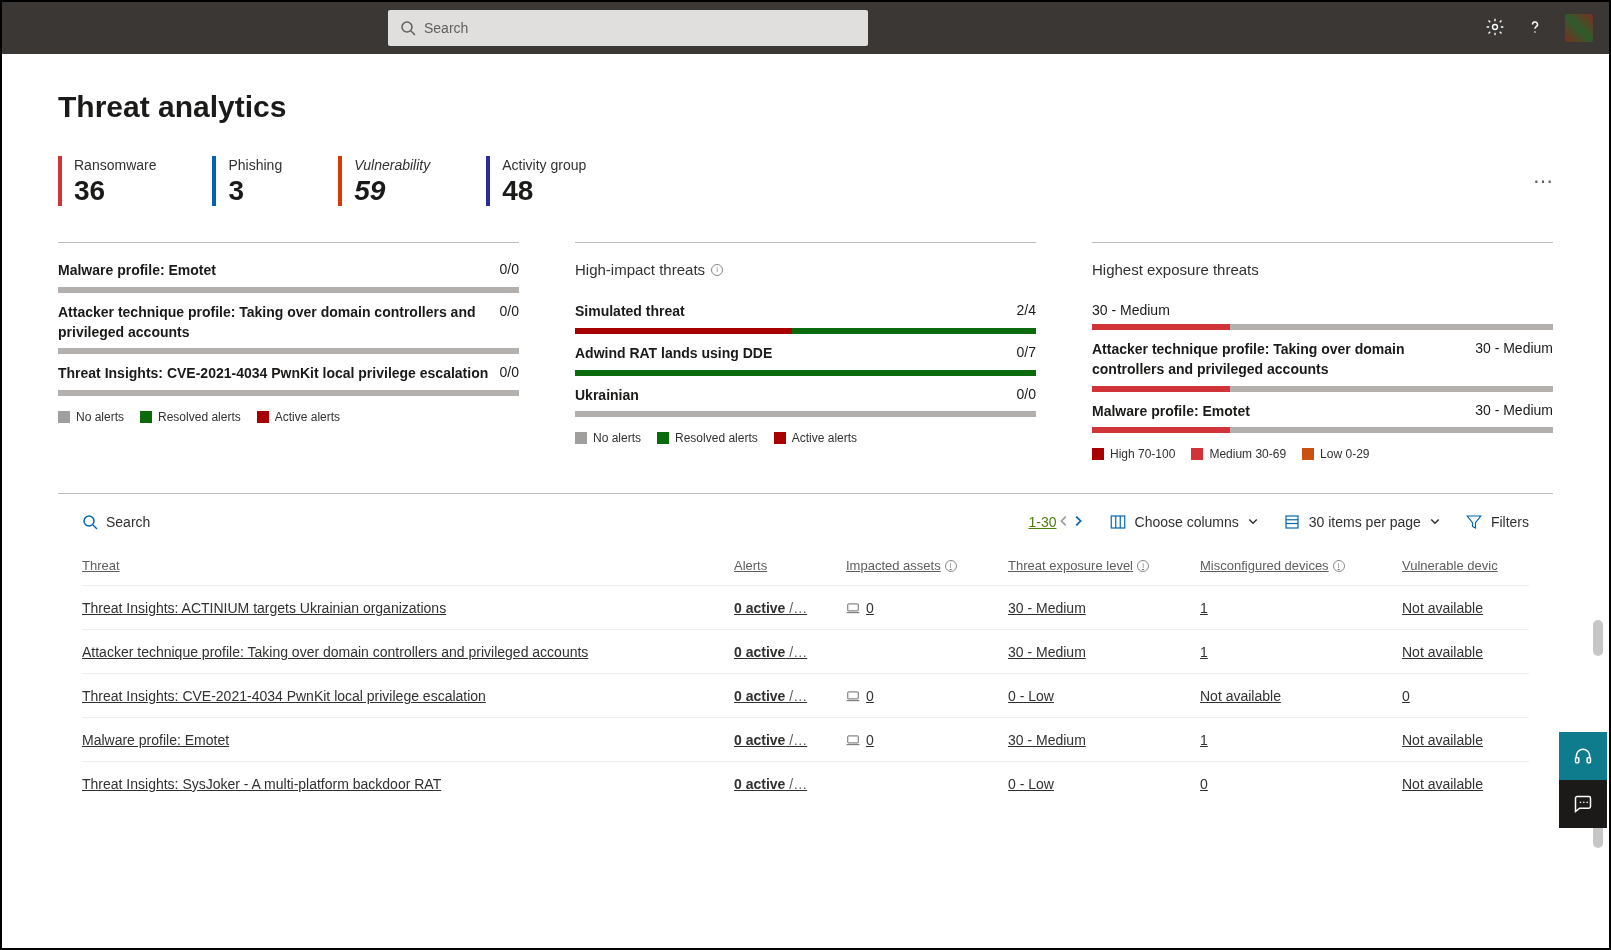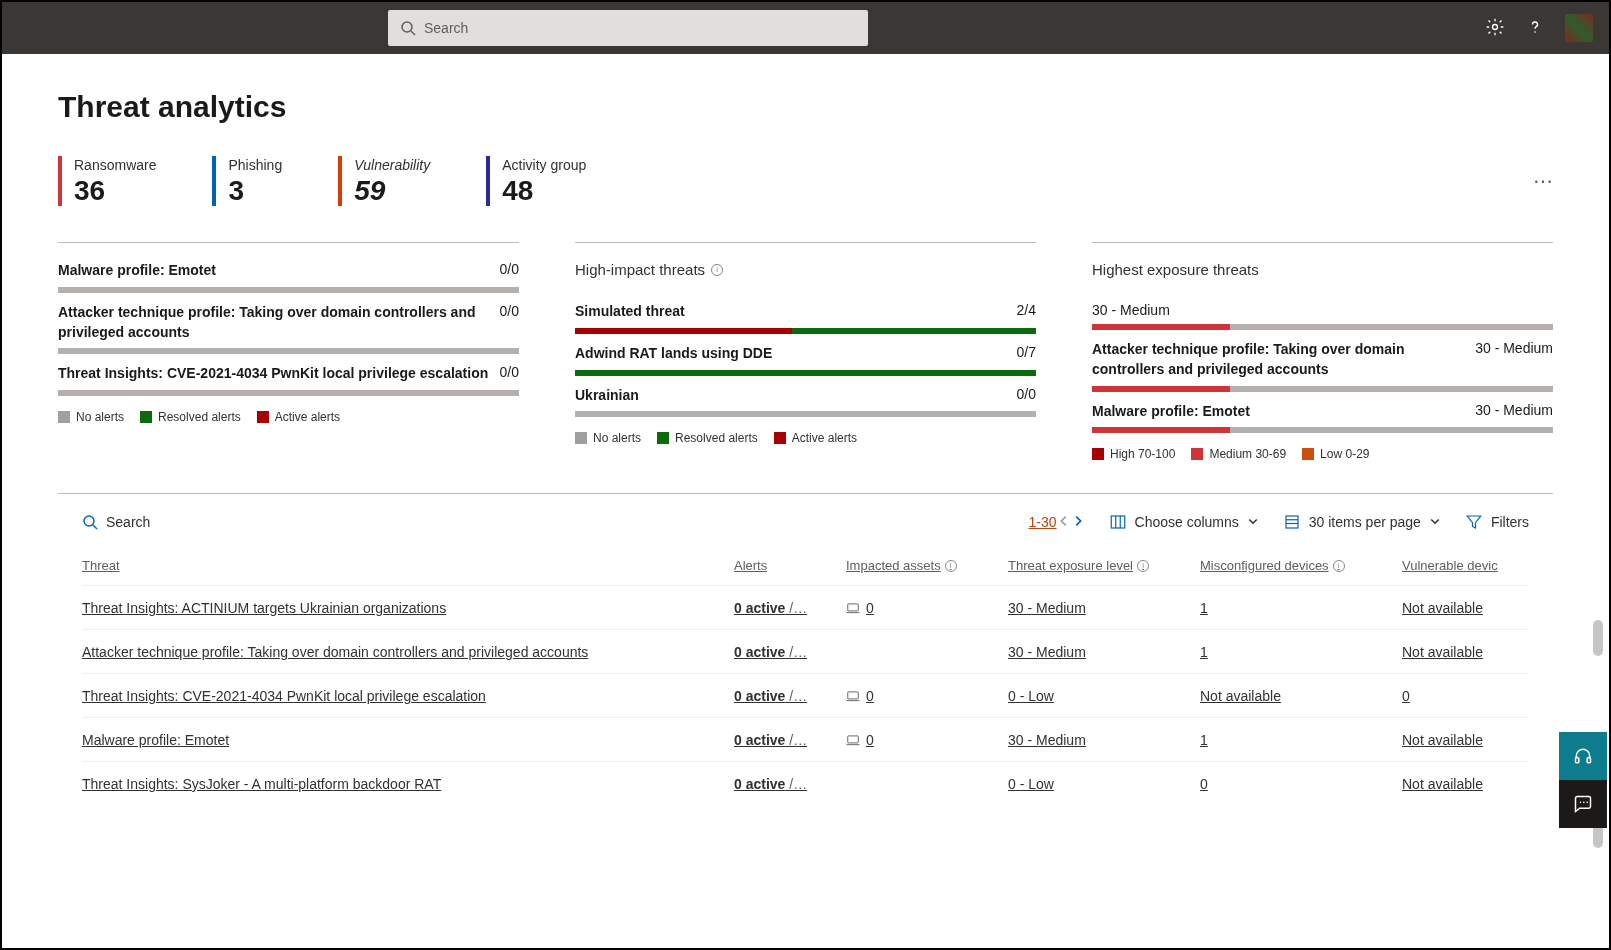--- a/index.html
+++ b/index.html
@@ -50,21 +50,21 @@
   .red   { background: #a80000; }
   .medred{ background: #d13438; }
   .orange{ background: #ca5010; }
 
   
   .table-area { border-top: 1px solid #bebbb8; flex: 1; display: flex; flex-direction: column; overflow: hidden; margin-top: 4px; }
   .toolbar { display: flex; align-items: center; height: 56px; padding: 0 24px; gap: 24px; }
   .toolbar-search { display: flex; align-items: center; gap: 8px; color: #323130; }
   .toolbar-search svg { width: 16px; height: 16px; color: #0066b3; }
   .toolbar-spacer { flex: 1; }
-  .pager { display: flex; align-items: center; color: #c2410c; text-decoration: underline; }
+  .pager { display: flex; align-items: center; color: #4d7c0f; text-decoration: underline; }
   .pager svg { width: 14px; height: 14px; }
   .tool-action { display: flex; align-items: center; gap: 8px; color: #323130; cursor: pointer; }
   .tool-action svg { width: 18px; height: 18px; color: #0066b3; }
   .tool-action .chev svg { width: 12px; height: 12px; color: #323130; }
 
   .table-scroll { flex: 1; overflow: auto; padding: 0 24px 0 24px; }
   .grid-header, .grid-row { display: grid; grid-template-columns: 640px 100px 150px 180px 190px 160px; gap: 12px; align-items: center; text-decoration: underline; }
   .grid-header { color: #605e5c; font-size: 13px; padding: 8px 0 12px 0; }
   .grid-header .th { display: flex; align-items: center; gap: 4px; }
   .grid-row { height: 44px; font-size: 14px; color: #323130; border-top: 1px solid #f0efee; cursor: pointer; }

